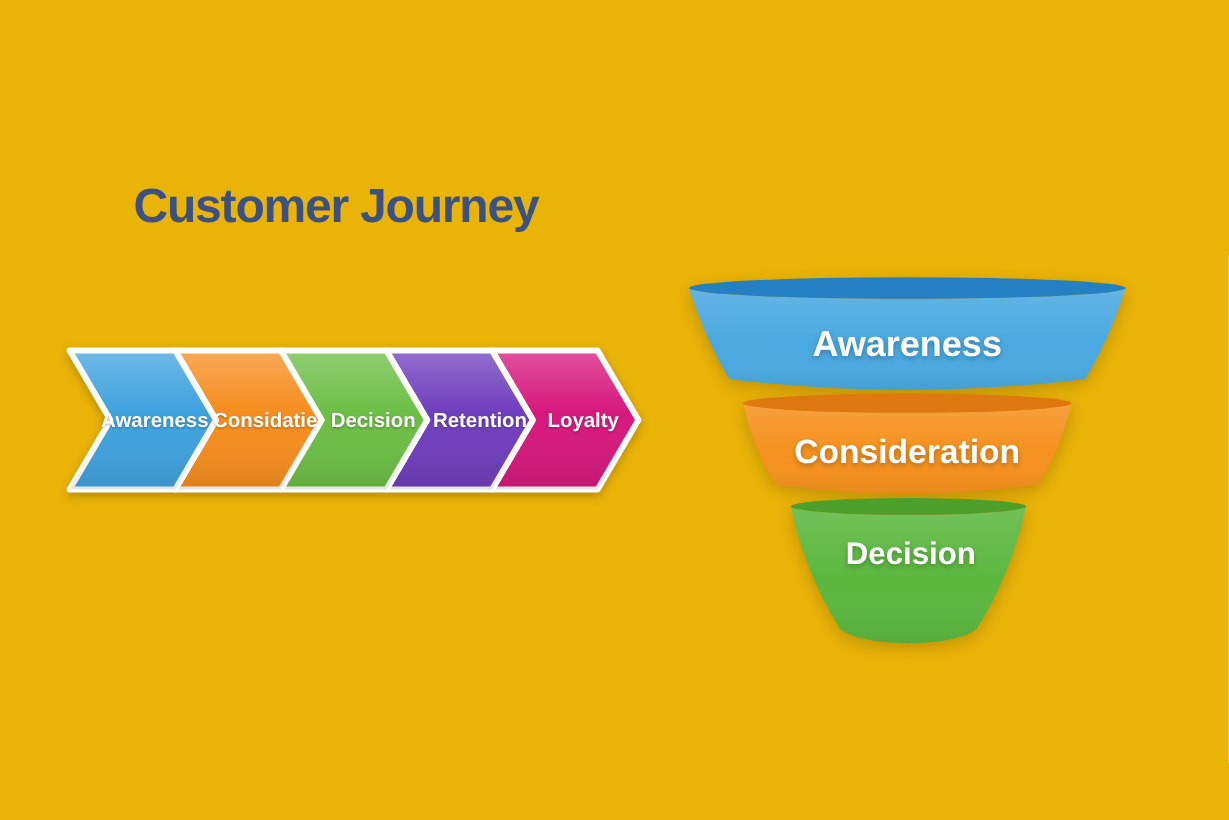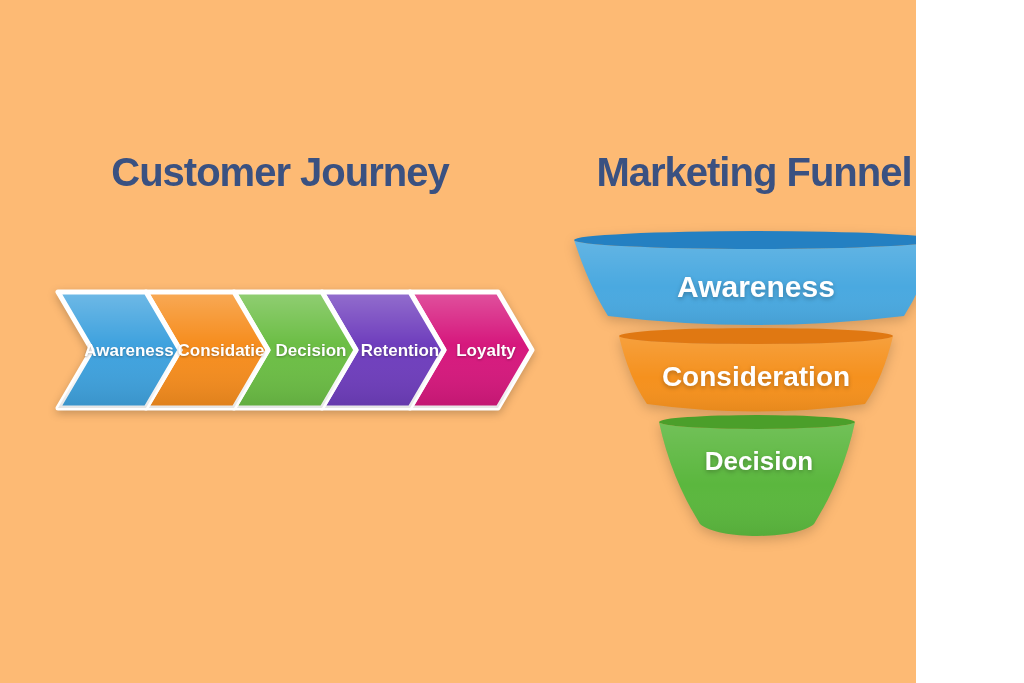--- a/index.html
+++ b/index.html
@@ -1,20 +1,20 @@
 <!DOCTYPE html>
 <html><head>
 <meta charset="utf-8">
 <style>
   html, body { margin: 0; padding: 0; background: #ffffff; }
   .canvas {
     position: relative;
-    width: 916px;
+    width: 1024px;
     height: 683px;
-    background: #fdba74;
+    background: #eab308;
     overflow: hidden;
     font-family: "Liberation Sans", "DejaVu Sans", sans-serif;
   }
   .diagram-title {
     position: absolute;
     top: 147px;
     height: 50px;
     line-height: 50px;
     text-align: center;
     font-size: 40px;
@@ -64,21 +64,20 @@
   .fl-1 { font-size: 28px; }
   .fl-2 { font-size: 26px; }
 </style>
 </head>
 <body>
 
 <div class="canvas">
 
   <h1 class="diagram-title title-left">Customer Journey</h1>
 
-  <h1 class="diagram-title title-right">Marketing Funnel</h1>
 
   <svg class="journey-svg" viewBox="0 0 500 135">
     <defs>
       <linearGradient id="gShine" x1="0" y1="0" x2="0" y2="1">
         <stop offset="0%" stop-color="#ffffff" stop-opacity="0.25"></stop>
         <stop offset="45%" stop-color="#ffffff" stop-opacity="0"></stop>
         <stop offset="100%" stop-color="#000000" stop-opacity="0.10"></stop>
       </linearGradient>
     </defs>
 

